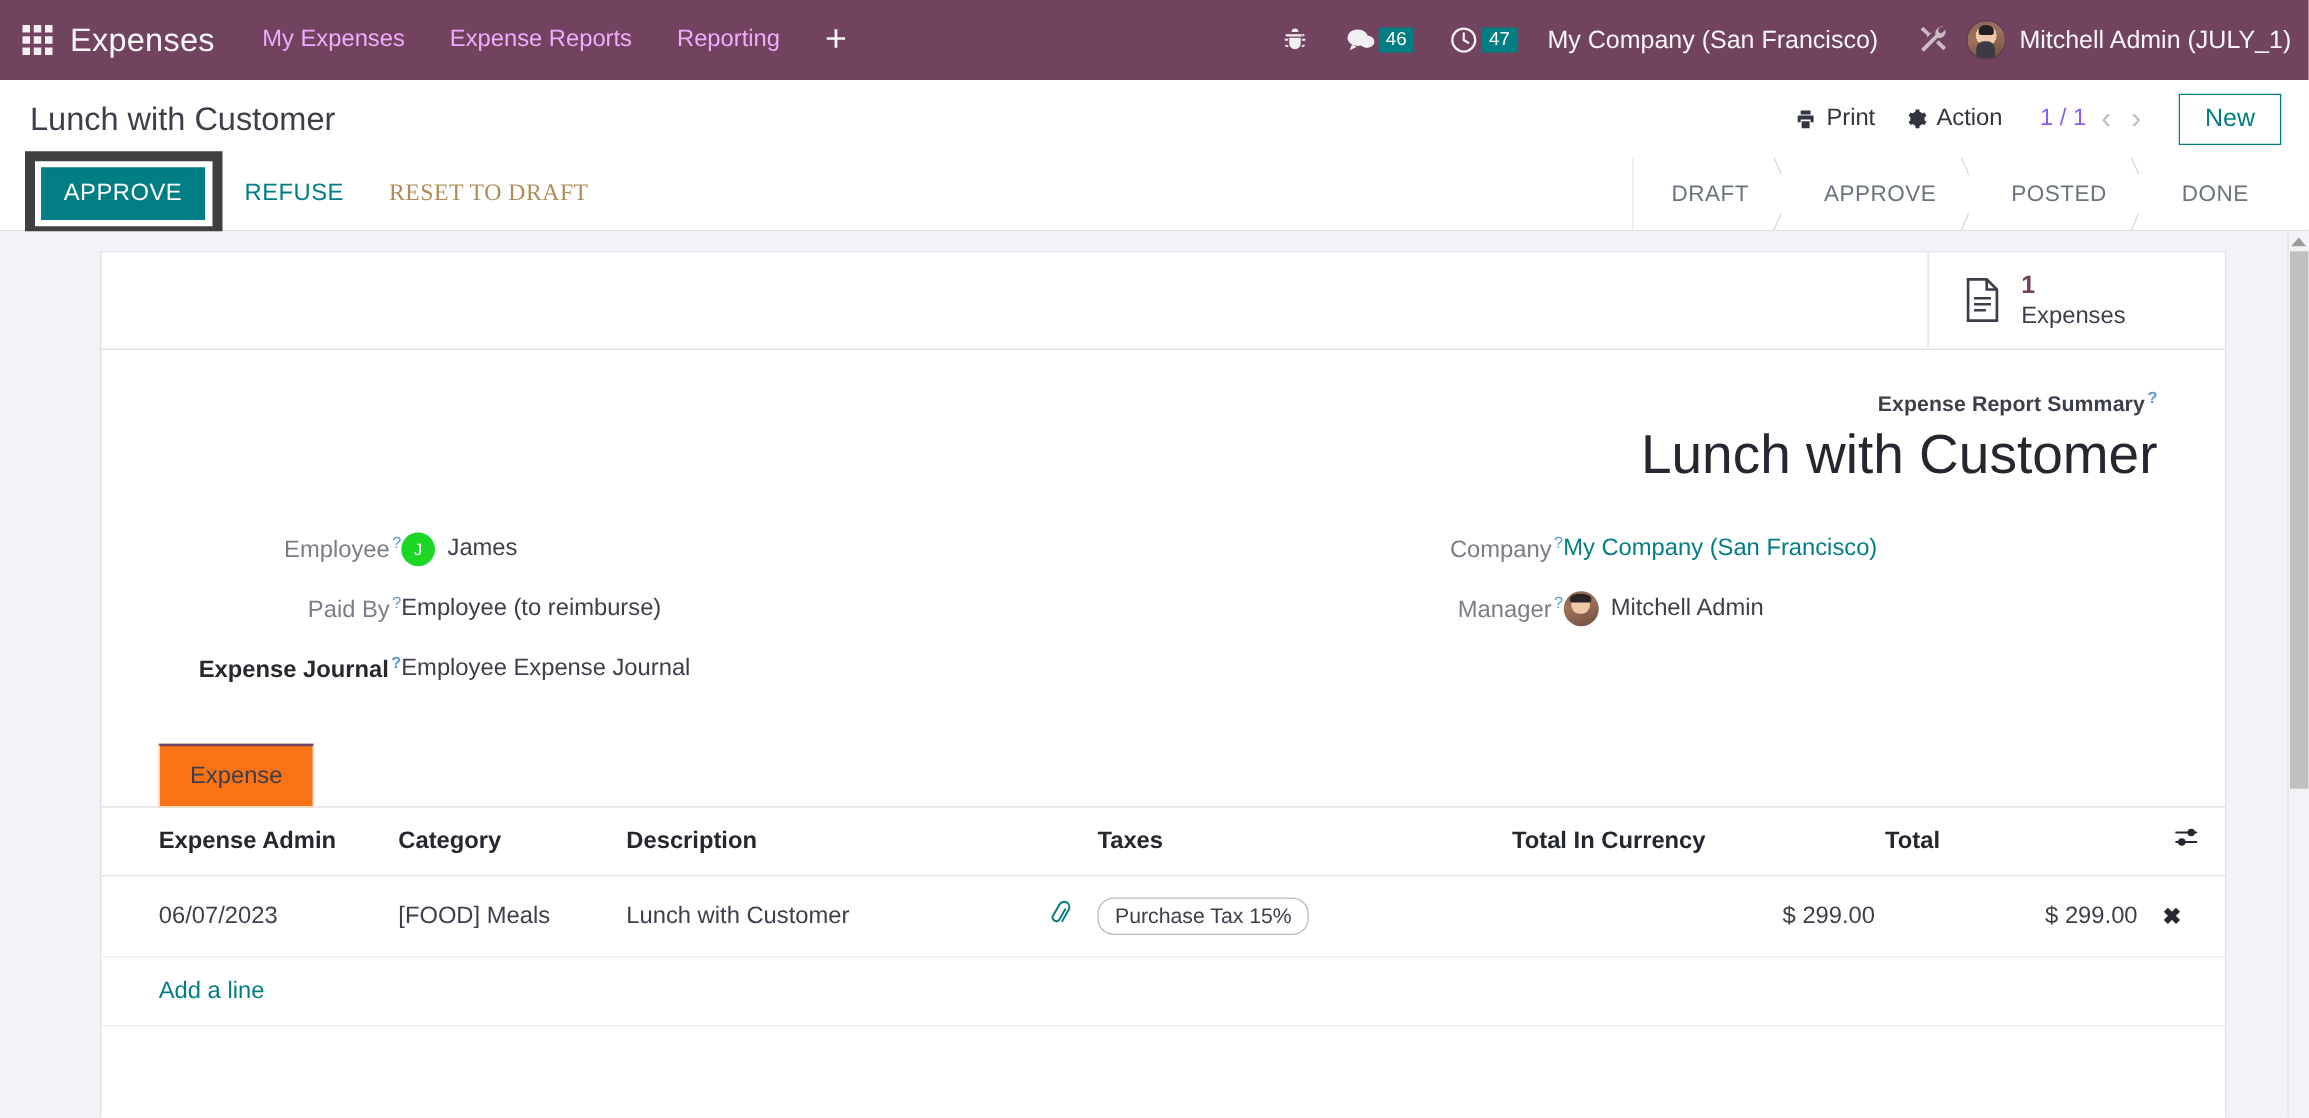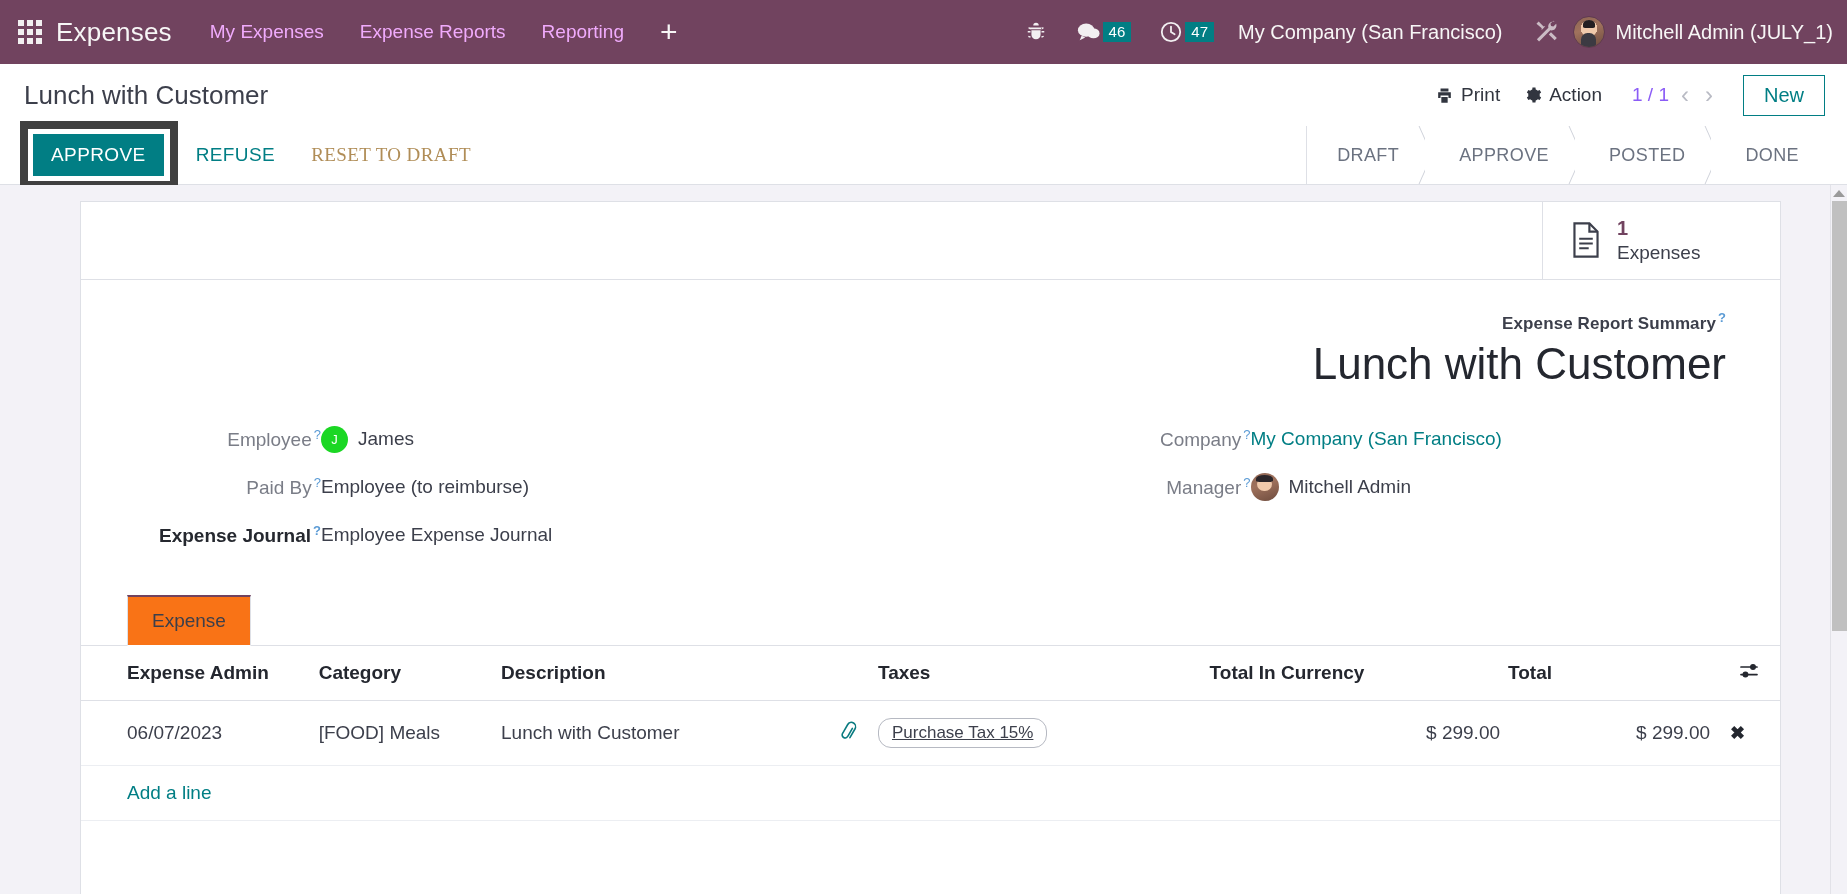--- a/index.html
+++ b/index.html
@@ -175,21 +175,21 @@
   .c-date   { width: 215px; padding-left: 46px !important; }
   .c-cat    { width: 165px; }
   .c-desc   { width: 295px; }
   .c-clip   { width: 46px; text-align: center; }
   .c-taxes  { width: 300px; }
   .c-cur    { text-align: right; width: 270px; }
   .c-total  { text-align: right; width: 190px; }
   .c-x      { width: 56px; text-align: left; padding-left: 12px !important; }
   .tax-pill {
     display: inline-block; border: 1px solid #b6b9c2; border-radius: 13px;
-    padding: 4px 13px; font-size: 17px; color: #3c3f4b; white-space: nowrap; text-decoration: underline;
+    padding: 4px 13px; font-size: 17px; color: #3c3f4b; white-space: nowrap;
   }
   .clip { color: #0a7b80; font-size: 19px; cursor: pointer; display:inline-block;
           transform: rotate(-15deg); }
   .x-btn { font-size: 18px; color: #24272f; cursor: pointer; font-weight: 700; }
   .opt-icon { color: #24272f; font-size: 17px; cursor: pointer; margin-left: 9px; }
   .addline {
     font-size: 19px; color: #017e84; cursor: pointer; padding: 16px 0 16px 46px;
     display: block; border-bottom: 1px solid #eceef2;
   }
 

